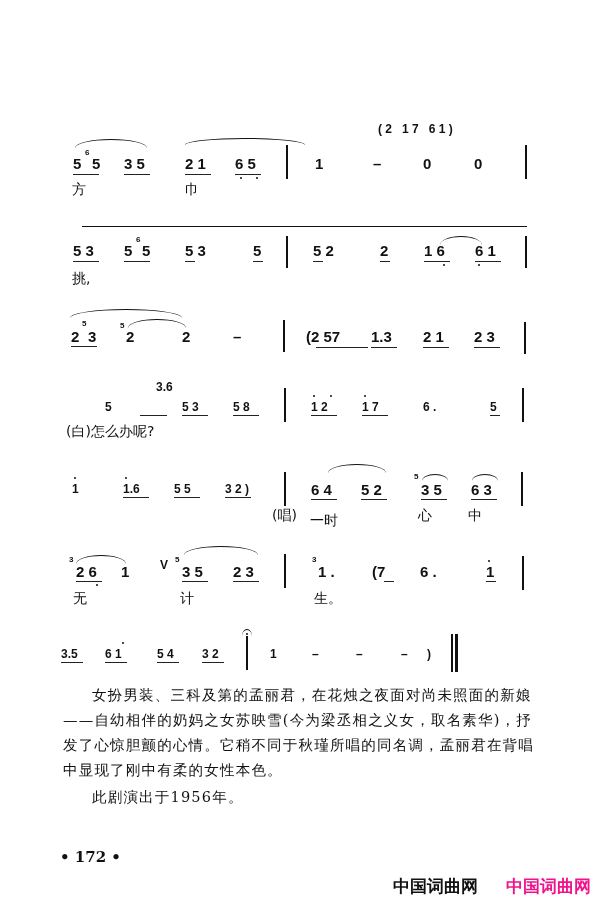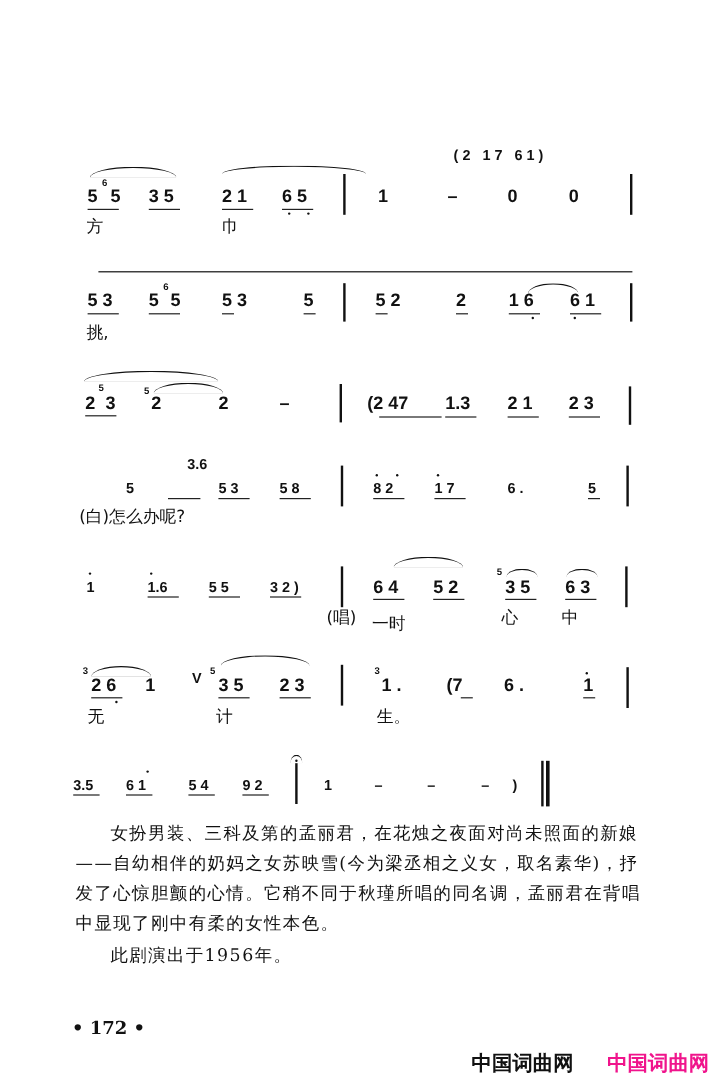--- a/index.html
+++ b/index.html
@@ -86,41 +86,41 @@
   <div class="slur" style="left:128px;top:319px;width:58px;height:8px;"></div>
   <div class="note" style="left:71px;top:328px;">2</div>
   <div class="grace" style="left:82px;top:320px;">5</div>
   <div class="note" style="left:88px;top:328px;">3</div>
   <div class="ul" style="left:71px;top:346px;width:26px;"></div>
   <div class="grace" style="left:120px;top:322px;">5</div>
   <div class="note" style="left:126px;top:328px;">2</div>
   <div class="note" style="left:182px;top:328px;">2</div>
   <div class="note" style="left:233px;top:328px;">–</div>
   <div class="bar" style="left:283px;top:320px;height:32px;"></div>
-  <div class="note" style="left:306px;top:328px;">(2 47</div>
+  <div class="note" style="left:306px;top:328px;">(2 57</div>
   <div class="note" style="left:371px;top:328px;">1.3</div>
   <div class="note" style="left:423px;top:328px;">2 1</div>
   <div class="note" style="left:474px;top:328px;">2 3</div>
   <div class="ul" style="left:316px;top:347px;width:52px;"></div>
   <div class="ul" style="left:371px;top:347px;width:26px;"></div>
   <div class="ul" style="left:423px;top:347px;width:26px;"></div>
   <div class="ul" style="left:474px;top:347px;width:26px;"></div>
   <div class="bar" style="left:524px;top:322px;height:32px;"></div>
 </div>
 
 <div>
   <div class="note small" style="left:105px;top:398px;">5</div>
   <div class="note small" style="left:140px;top:378px;margin-left:16px;">3.6</div>
   <div class="note small" style="left:182px;top:398px;">5 3</div>
   <div class="note small" style="left:233px;top:398px;">5 8</div>
   <div class="ul" style="left:140px;top:415px;width:27px;"></div>
   <div class="ul" style="left:182px;top:415px;width:26px;"></div>
   <div class="ul" style="left:233px;top:415px;width:26px;"></div>
   <div class="bar" style="left:284px;top:388px;height:34px;"></div>
-  <div class="note small" style="left:311px;top:398px;">8 2</div>
+  <div class="note small" style="left:311px;top:398px;">1 2</div>
   <div class="dot" style="left:313px;top:395px;"></div>
   <div class="dot" style="left:330px;top:395px;"></div>
   <div class="note small" style="left:362px;top:398px;">1 7</div>
   <div class="dot" style="left:364px;top:395px;"></div>
   <div class="note small" style="left:423px;top:398px;">6 .</div>
   <div class="note small" style="left:490px;top:398px;">5</div>
   <div class="ul" style="left:311px;top:415px;width:26px;"></div>
   <div class="ul" style="left:362px;top:415px;width:26px;"></div>
   <div class="ul" style="left:490px;top:415px;width:10px;"></div>
   <div class="bar" style="left:522px;top:388px;height:34px;"></div>
@@ -184,21 +184,21 @@
   <div class="lyric" style="left:73px;top:590px;">无</div>
   <div class="lyric" style="left:180px;top:590px;">计</div>
   <div class="lyric" style="left:314px;top:590px;">生。</div>
 </div>
 
 <div>
   <div class="note small" style="left:61px;top:645px;text-align:center;">3.5</div>
   <div class="note small" style="left:105px;top:645px;">6 1</div>
   <div class="dot" style="left:122px;top:642px;"></div>
   <div class="note small" style="left:157px;top:645px;">5 4</div>
-  <div class="note small" style="left:202px;top:645px;">9 2</div>
+  <div class="note small" style="left:202px;top:645px;">3 2</div>
   <div class="ul" style="left:61px;top:662px;width:22px;"></div>
   <div class="ul" style="left:105px;top:662px;width:22px;"></div>
   <div class="ul" style="left:157px;top:662px;width:22px;"></div>
   <div class="ul" style="left:202px;top:662px;width:22px;"></div>
   <div class="slur" style="left:242px;top:629px;width:10px;height:6px;"></div>
   <div class="dot" style="left:246px;top:633px;"></div>
   <div class="bar" style="left:246px;top:636px;height:34px;"></div>
   <div class="note small" style="left:270px;top:645px;">1</div>
   <div class="note small" style="left:312px;top:645px;">–</div>
   <div class="note small" style="left:356px;top:645px;">–</div>

